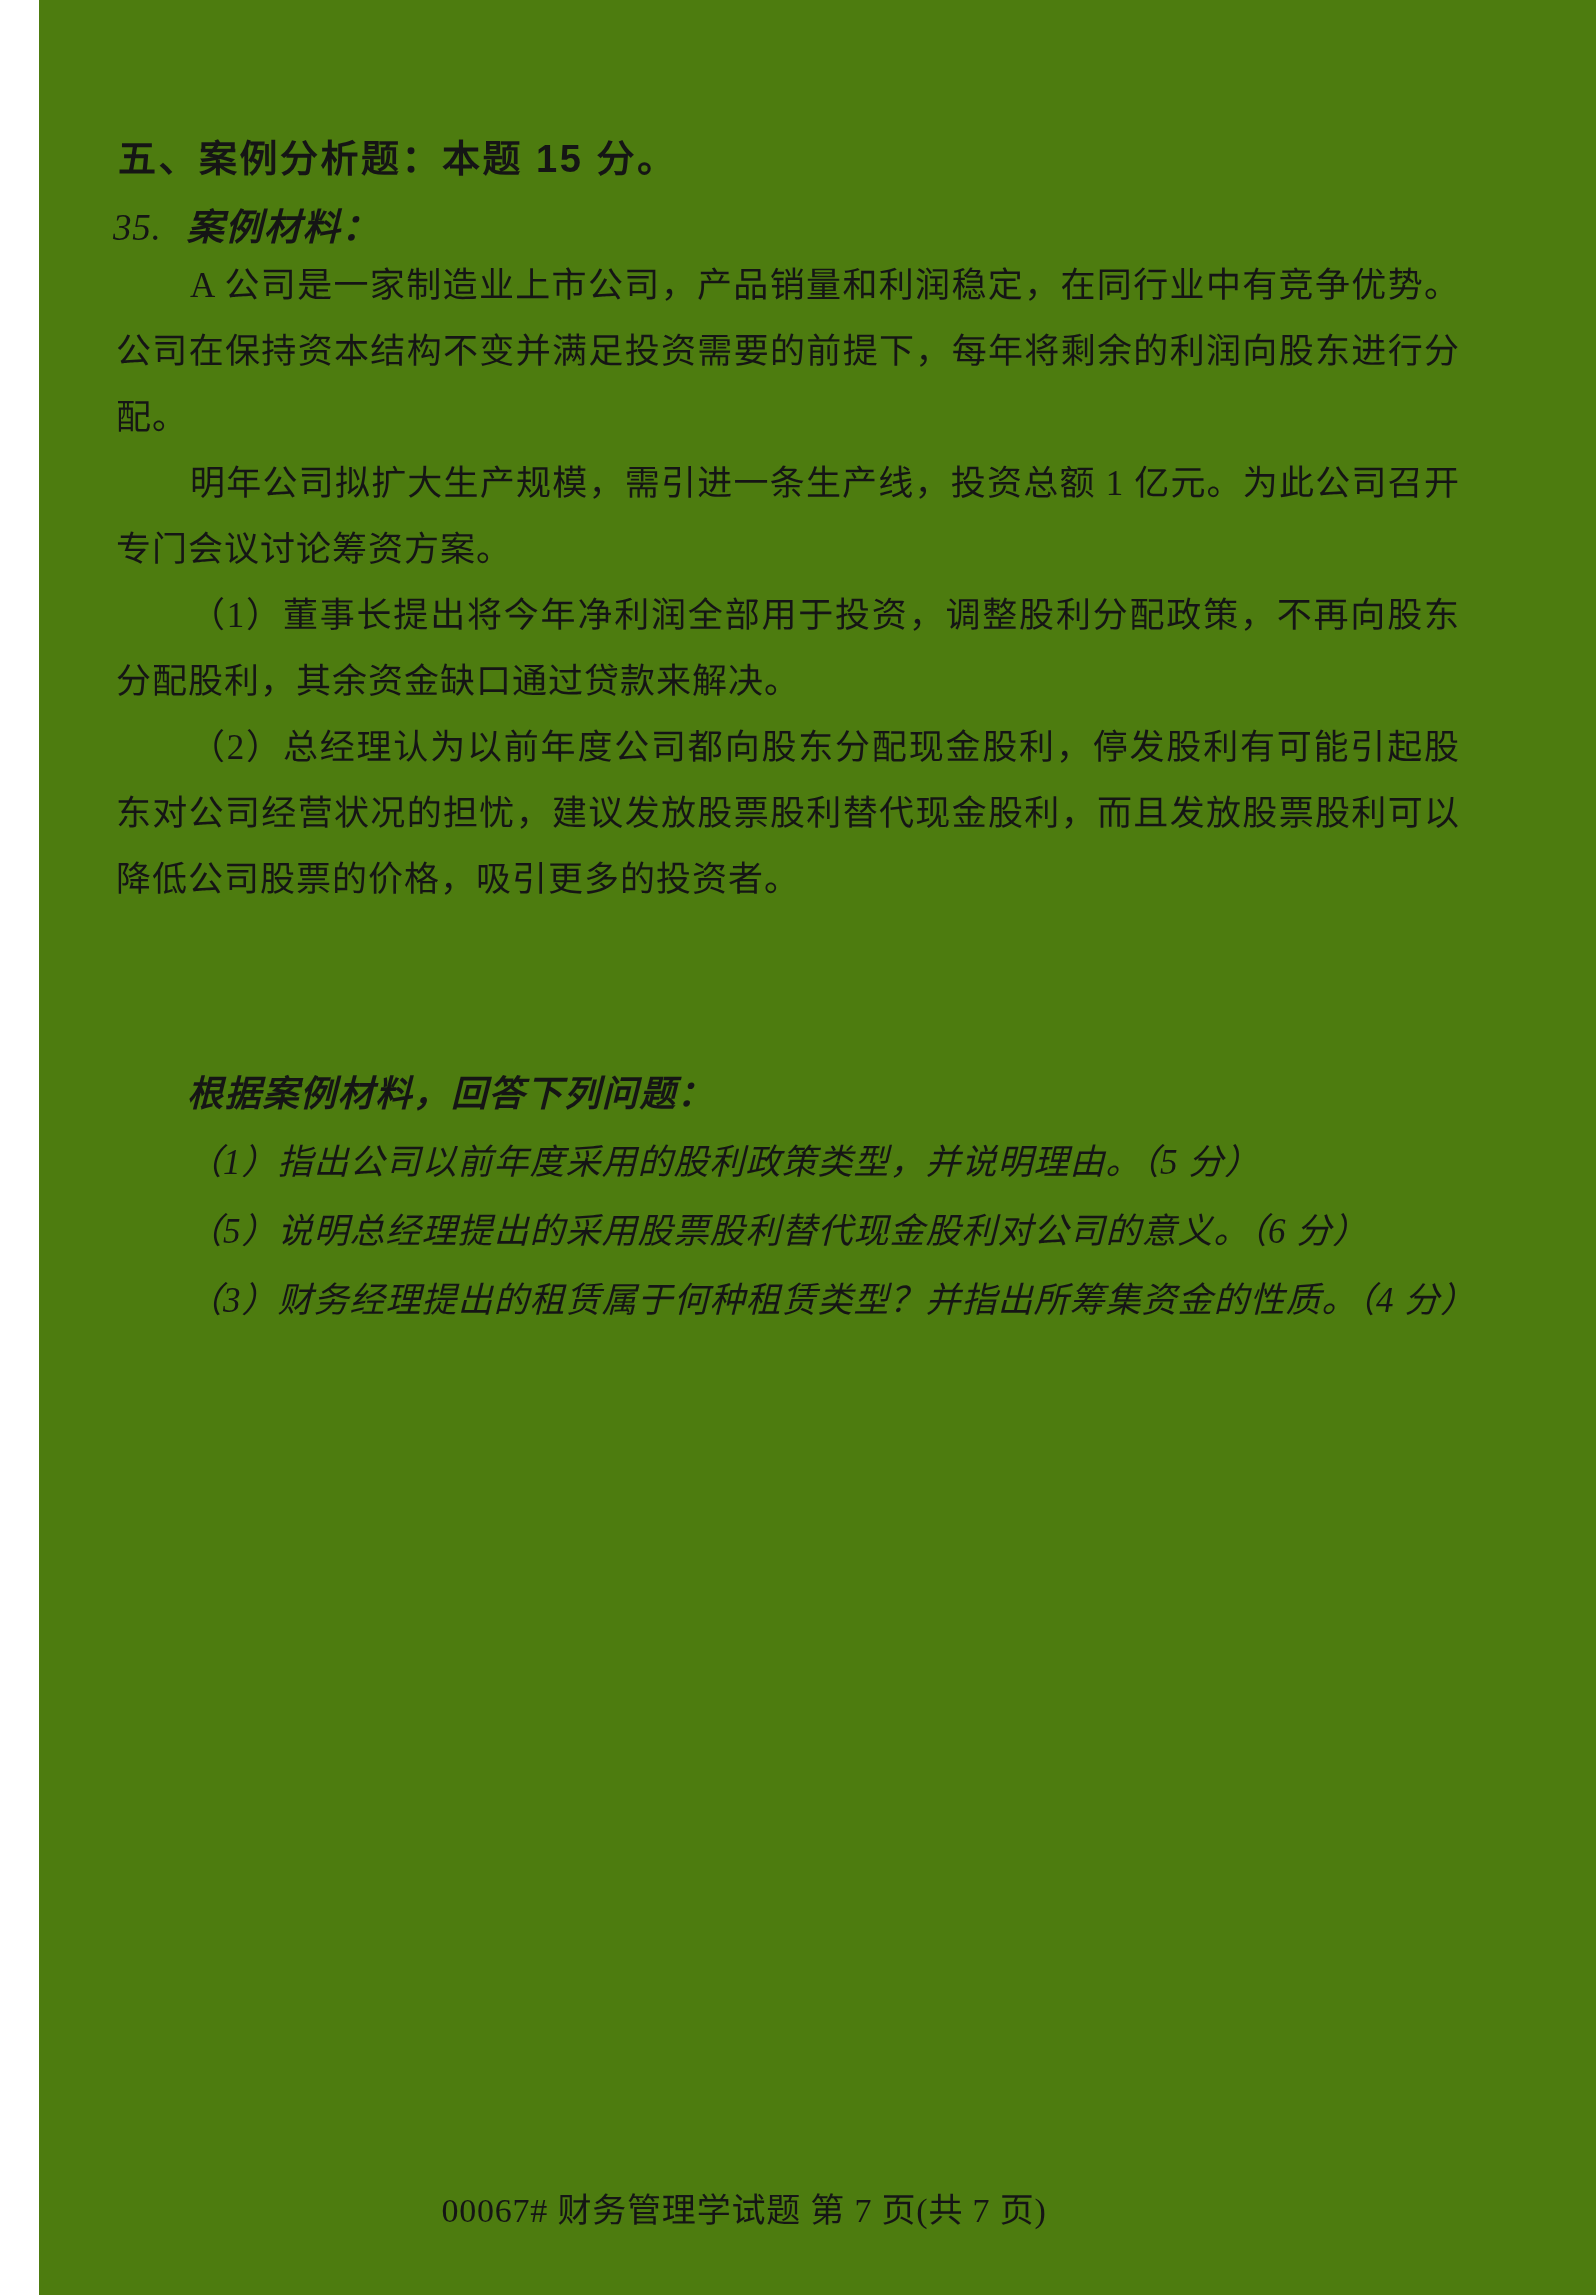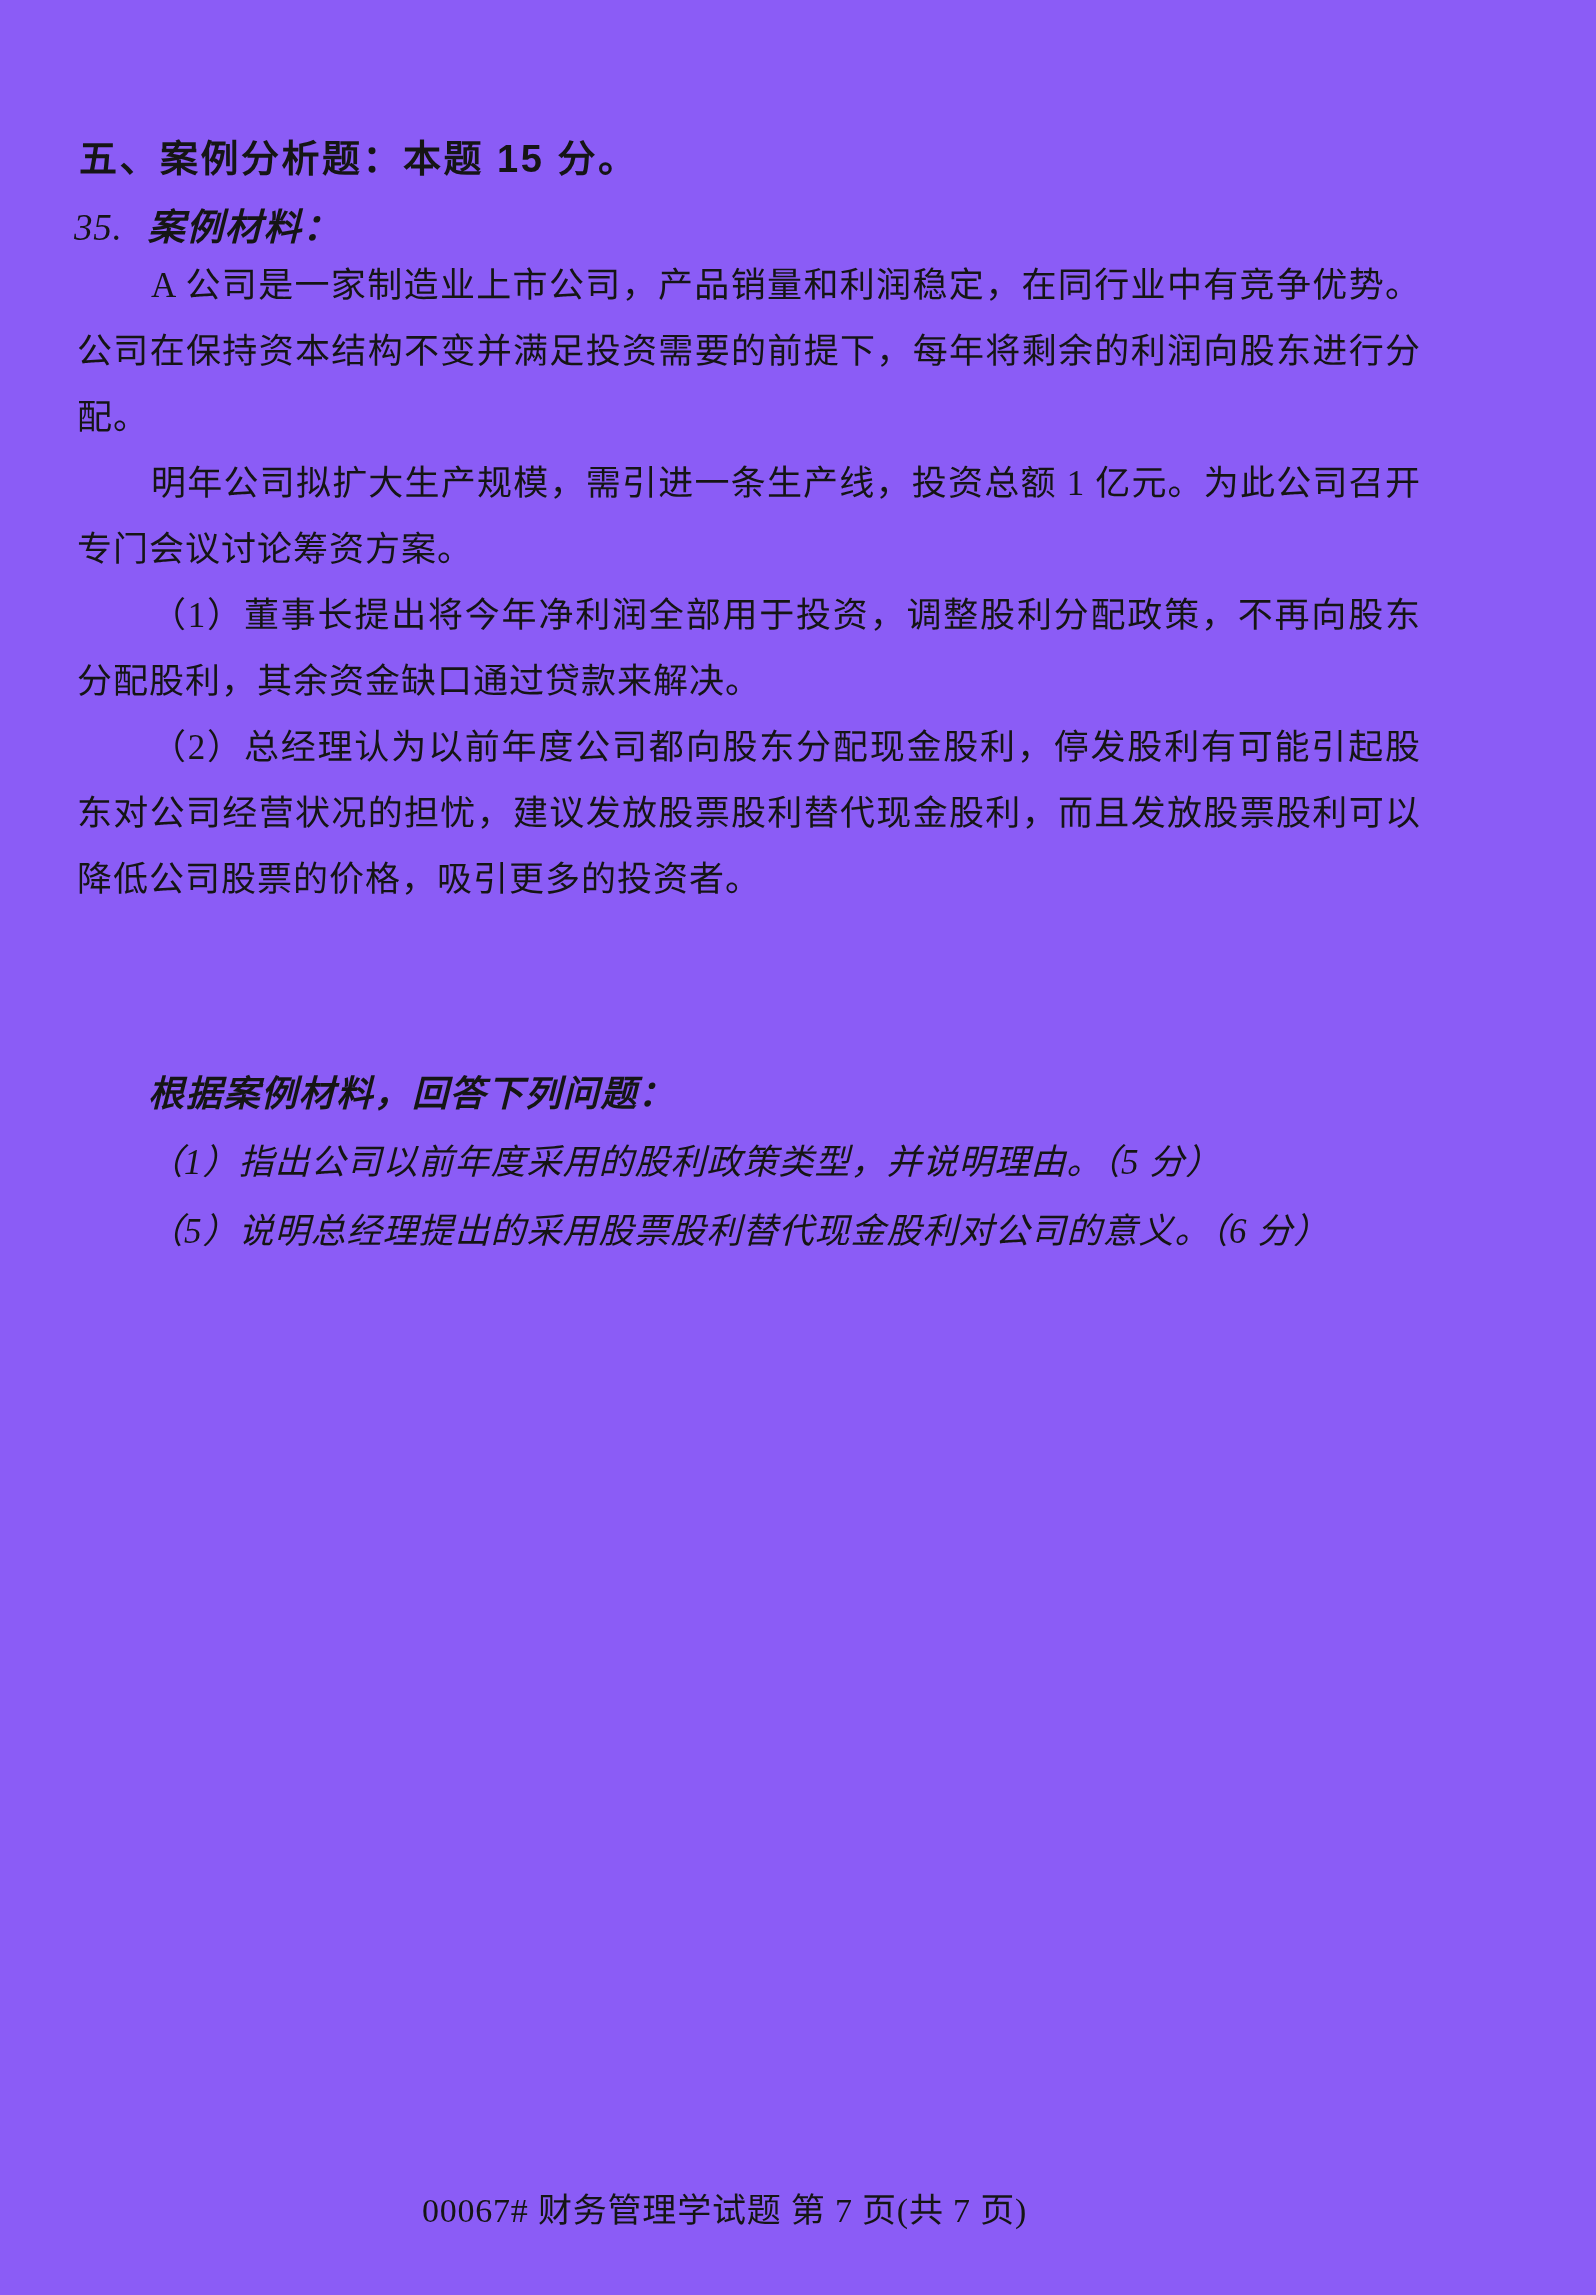--- a/index.html
+++ b/index.html
@@ -11,21 +11,22 @@
     height: 2295px;
     background: #ffffff;
     position: relative;
     font-family: "Liberation Serif", "DejaVu Serif", serif;
     color: #151515;
     overflow: hidden;
   }
   .page {
     position: absolute;
     inset: 0;
-    background: #8b5cf6;
+    background: #4d7c0f;
+    margin-left: 39px;
   }
   
   .heiti {
     font-family: "Liberation Sans", "DejaVu Sans", sans-serif;
     font-weight: 700;
   }
   .section-heading {
     position: absolute;
     left: 79px;
     top: 128px;
@@ -112,18 +113,19 @@
     <p>A 公司是一家制造业上市公司，产品销量和利润稳定，在同行业中有竞争优势。公司在保持资本结构不变并满足投资需要的前提下，每年将剩余的利润向股东进行分配。</p>
     <p>明年公司拟扩大生产规模，需引进一条生产线，投资总额 1 亿元。为此公司召开专门会议讨论筹资方案。</p>
     <p>（1）董事长提出将今年净利润全部用于投资，调整股利分配政策，不再向股东分配股利，其余资金缺口通过贷款来解决。</p>
     <p>（2）总经理认为以前年度公司都向股东分配现金股利，停发股利有可能引起股东对公司经营状况的担忧，建议发放股票股利替代现金股利，而且发放股票股利可以降低公司股票的价格，吸引更多的投资者。</p>
   </div>
 
   <div class="qa">
     <div class="line prompt heiti">根据案例材料，回答下列问题：</div>
     <div class="line">（1）指出公司以前年度采用的股利政策类型，并说明理由。（5 分）</div>
     <div class="line">（5）说明总经理提出的采用股票股利替代现金股利对公司的意义。（6 分）</div>
+    <div class="line">（3）财务经理提出的租赁属于何种租赁类型？并指出所筹集资金的性质。（4 分）</div>
   </div>
 
   <div class="footer">00067# 财务管理学试题 第 7 页(共 7 页)</div>
 
 </div>
 
 
 </body></html>

